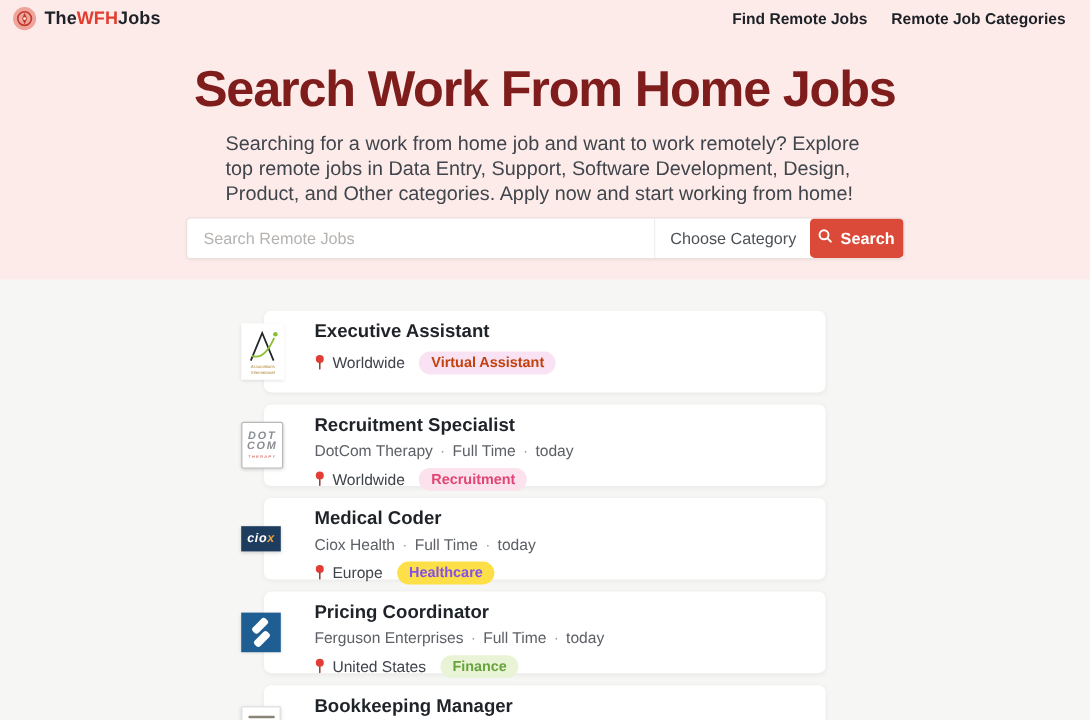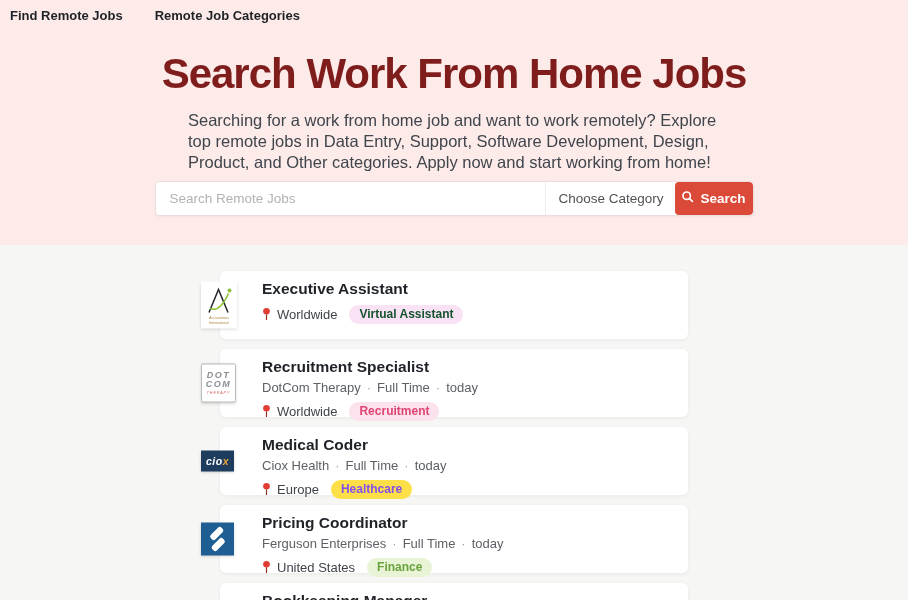--- a/index.html
+++ b/index.html
@@ -6,27 +6,27 @@
   html,body { width:908px; height:600px; overflow:hidden; }
   body { font-family:"Liberation Sans", sans-serif; background:#f6f6f4; }
 
   
   .hero { background:#fcebe8; padding-bottom:17px; }
   .header { display:flex; justify-content:space-between; align-items:center; padding:5px 20px 0 10px; height:26px; }
   .brand { display:flex; align-items:center; gap:6px; cursor:pointer; }
   .brand-icon svg { display:block; }
   .brand-text { font-size:15px; font-weight:700; color:#1e2228; letter-spacing:.1px; }
   .brand-text .accent { color:#e23d2e; }
-  .nav { display:flex; gap:32px; }
+  .nav { display:flex; gap:20px; }
   .nav a { font-size:13px; font-weight:700; color:#1e2228; text-decoration:none; cursor:pointer; }
 
   .hero h1 { text-align:center; margin-top:26px; font-size:42px; line-height:1.06; font-weight:700; color:#7f1d1d; letter-spacing:-1px; }
   .hero .subtitle { width:532px; margin:13px auto 0; font-size:16.5px; line-height:21px; color:#40454d; }
 
-  .searchbar { width:599px; height:35px; margin:8px auto 12px; display:flex; background:#fff; border:1px solid #eadfdd; border-radius:4px; overflow:hidden; box-shadow:0 1px 3px rgba(0,0,0,.04); }
+  .searchbar { width:599px; height:35px; margin:8px auto 0; display:flex; background:#fff; border:1px solid #eadfdd; border-radius:4px; overflow:hidden; box-shadow:0 1px 3px rgba(0,0,0,.04); }
   .searchbar input { flex:1; border:none; outline:none; padding:0 14px; font-size:13.5px; color:#333; font-family:inherit; background:transparent; }
   .searchbar input::placeholder { color:#b5b2b0; }
   .category { width:130px; border-left:1px solid #eee; display:flex; align-items:center; padding:0 13px; font-size:13.5px; color:#4e5256; cursor:pointer; white-space:nowrap; }
   .search-btn { width:78px; border:none; background:#db4a38; color:#fff; font-size:13.5px; font-weight:700; display:flex; align-items:center; justify-content:center; gap:6px; cursor:pointer; font-family:inherit; border-radius:4px; }
 
   
   .jobs { padding-top:26px; }
   .job-card { position:relative; width:468px; margin:0 auto 10px; background:#fff; border-radius:6px; box-shadow:0 1px 4px rgba(0,0,0,.06); padding:9px 16px 9px 42px; height:68px; cursor:pointer; }
   .job-logo { position:absolute; left:-19px; top:50%; transform:translateY(-50%);font-style:italic; }
   .job-title { font-size:15.5px; font-weight:700; color:#1f2328; }
@@ -47,20 +47,31 @@
   .lg-ciox .cx b { color:#e8a33d; font-weight:700; }
   .lg-ferg { width:33px; height:33px; background:#1f5e92; }
   .lg-mp { width:33px; height:33px; border:1px solid #ddd; justify-content:flex-start; }
   .lg-mp .mp-scribble { width:22px; height:2px; background:#8a8578; margin-top:7px; border-radius:1px; }
 </style>
 </head>
 <body>
 
 <div class="hero">
   <div class="header">
+    <div class="brand">
+      <span class="brand-icon">
+        <svg width="21" height="21" viewBox="0 0 24 24">
+          <circle cx="12" cy="12" r="11" fill="#efa49b"></circle>
+          <circle cx="12" cy="12" r="6.5" fill="none" stroke="#c03a2c" stroke-width="1.6"></circle>
+          <path d="M12 6.5 L14.3 12 L12 17.5 L9.7 12 Z" fill="#c03a2c"></path>
+          <circle cx="12" cy="12" r="1.4" fill="#fceae7"></circle>
+        </svg>
+      </span>
+      <span class="brand-text"><span>The</span><span class="accent">WFH</span><span>Jobs</span></span>
+    </div>
     <nav class="nav">
       <a>Find Remote Jobs</a>
       <a>Remote Job Categories</a>
     </nav>
   </div>
 
   <h1>Search Work From Home Jobs</h1>
   <p class="subtitle">Searching for a work from home job and want to work remotely? Explore top remote jobs in Data Entry, Support, Software Development, Design, Product, and Other categories. Apply now and start working from home!</p>
 
   <div class="searchbar">
@@ -93,21 +104,21 @@
 </div>
     <h2 class="job-title">Executive Assistant</h2>
     <div class="job-loc">
       <span class="pin">
         <svg width="9" height="15" viewBox="0 0 10 16">
           <circle cx="5" cy="4.4" r="3.7" fill="#e23d35"></circle>
           <rect x="4.35" y="7.6" width="1.3" height="6.5" rx="0.65" fill="#8f2d25"></rect>
         </svg>
       </span>
       <span>Worldwide</span>
-      <span class="tag" style="color: #14532d; background: rgb(249, 226, 244);">Virtual Assistant</span>
+      <span class="tag" style="color: #c2410c; background: rgb(249, 226, 244);">Virtual Assistant</span>
     </div>
   </article>
     <article class="job-card">
     <div class="job-logo">
   <div class="lg lg-dct">
     <div class="dct1">DOT</div>
     <div class="dct1">COM</div>
     <div class="dct3">THERAPY</div>
   </div>
 </div>

